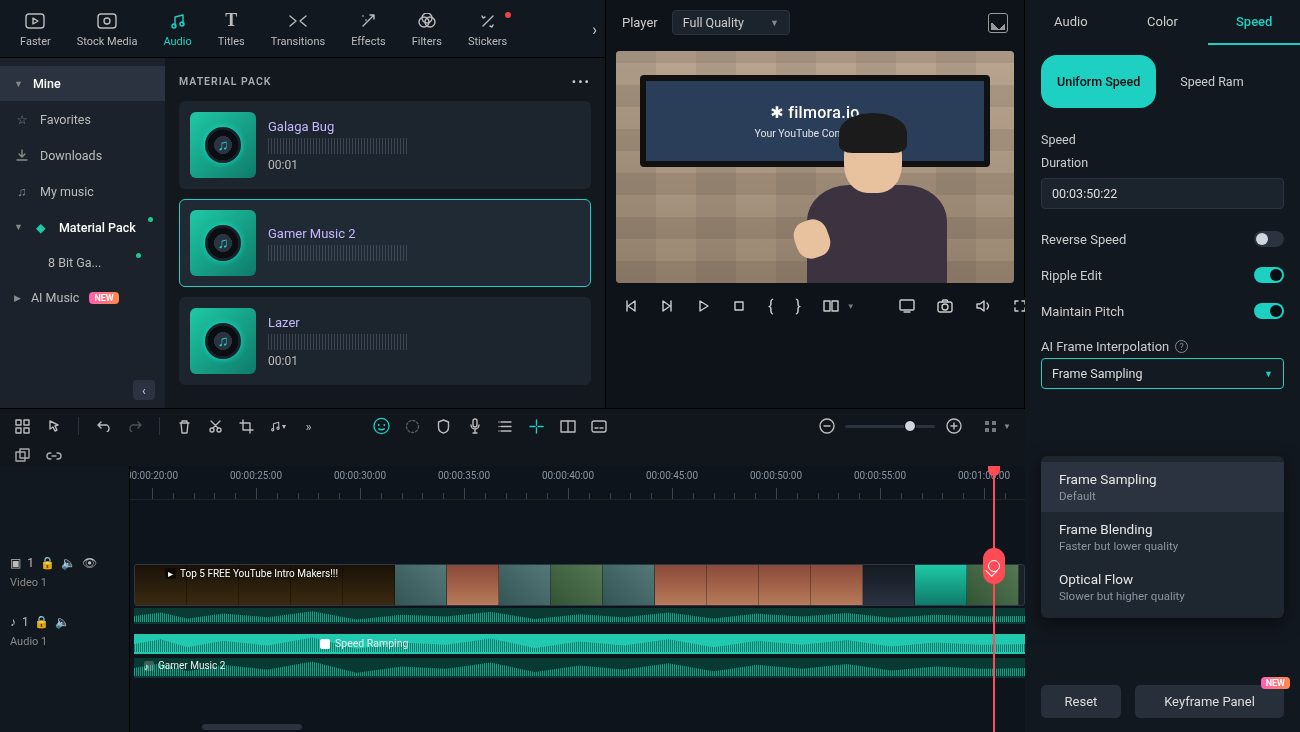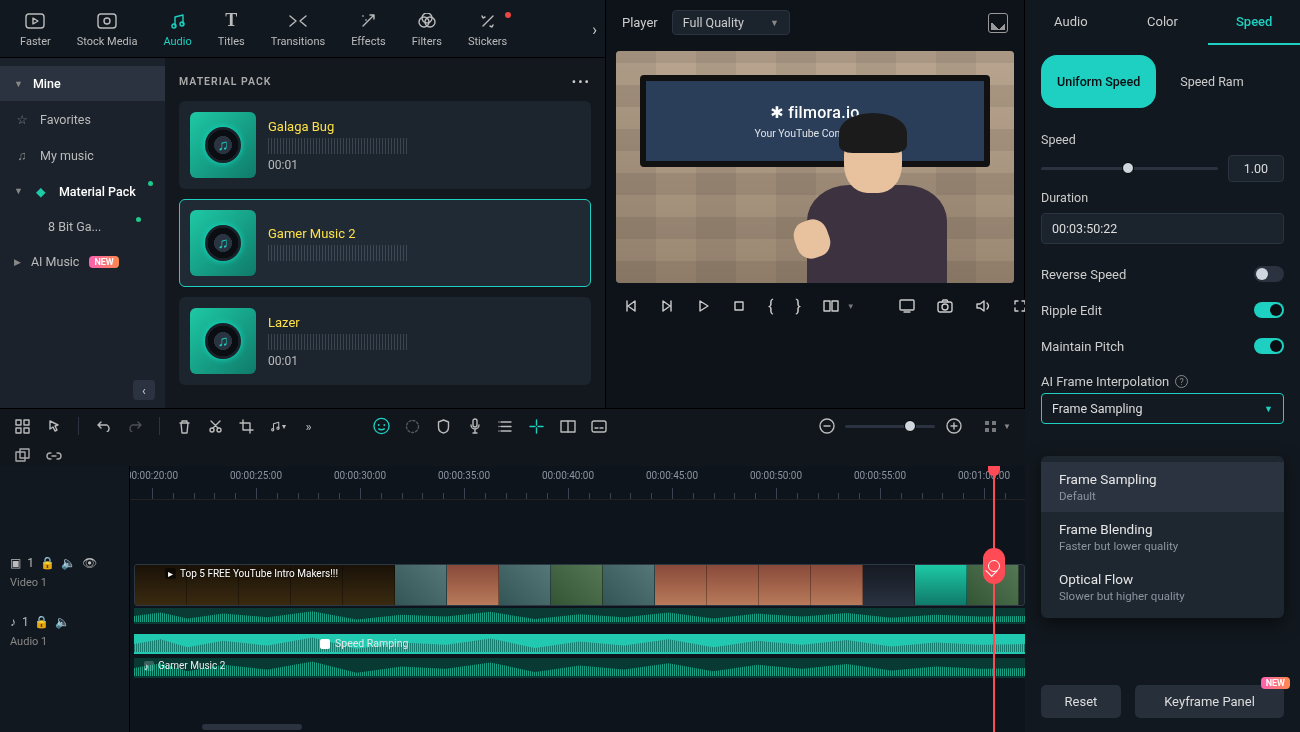--- a/index.html
+++ b/index.html
@@ -29,21 +29,21 @@
 .lib-main { background: #13181f; padding: 8px 14px; overflow: hidden; }
 .lib-main-head { display: flex; justify-content: space-between; align-items: center; padding: 8px 0 12px; }
 .lib-main-head .ttl { font-size: 10.5px; letter-spacing: 1px; color: #aaa; font-weight: 600; }
 .more-dots { letter-spacing: 2px; cursor: pointer; }
 
 .audio-card { display: flex; align-items: center; gap: 12px; background: #1c242e; border-radius: 6px; padding: 10px; margin-bottom: 10px; cursor: pointer; border: 1.5px solid transparent; }
 .audio-card.selected { border-color: #1ed0c1; background: #1f2a35; }
 .audio-thumb { width: 66px; height: 66px; border-radius: 6px; background: linear-gradient(135deg,#1ec9a5,#0f7a6a); display: flex; align-items: center; justify-content: center; flex-shrink: 0; position: relative; }
 .disc { width: 36px; height: 36px; border-radius: 50%; background: radial-gradient(circle,#2a3340 35%,#0a0e13 36% 60%,#1a2028 60%); box-shadow: 0 0 6px #0ee0c8; display: flex; align-items: center; justify-content: center; }
 .audio-meta { display: flex; flex-direction: column; gap: 4px; flex: 1; }
-.audio-title { color: #fde047; font-size: 13px; }
+.audio-title { color: #c4b5fd; font-size: 13px; }
 .wave { height: 16px; background: repeating-linear-gradient(90deg,#5a6572 0 1px, transparent 1px 3px); opacity: 0.5; width: 140px; }
 .audio-dur { color: #bbb; font-size: 12px; }
 
 
 .player { grid-column: 2 / 3; grid-row: 1 / 3; background: #0e131a; border-left: 1px solid #000; border-right: 1px solid #000; display: flex; flex-direction: column; padding: 0; }
 .player-head { display: flex; align-items: center; gap: 14px; padding: 10px 16px; }
 .player-head .lbl { color: #ccc; font-size: 13px; text-align: center; }
 .quality-sel { display: flex; align-items: center; gap: 26px; background: #1b232d; padding: 4px 10px; border-radius: 4px; cursor: pointer; font-size: 12.5px; border: 1px solid #2a333f; }
 .player-head .spacer { flex: 1; }
 .img-ico { width: 20px; height: 20px; border: 1.5px solid #999; border-radius: 3px; position: relative; cursor: pointer; }
@@ -255,20 +255,28 @@
     <div class="lib-sidebar">
       <div class="item active">
         <span class="caret">▼</span>
         <span>Mine</span>
       </div>
       <div class="item">
         <span class="ic">☆</span>
         <span>Favorites</span>
       </div>
       <div class="item">
+        <span class="ic">
+            <svg width="14" height="14" viewBox="0 0 14 14">
+              <path class="ic-stroke" d="M7 2 v7 M4 6 l3 3 3 -3 M2 12 h10"></path>
+            </svg>
+          </span>
+        <span>Downloads</span>
+      </div>
+      <div class="item">
         <span class="ic">♫</span>
         <span>My music</span>
       </div>
       <div class="item" style="color:#fff;font-weight:500">
         <span class="caret">▼</span>
         <span class="ic" style="color:#1ec9a5">◆</span>
         <span>Material Pack</span>
         <span class="green-dot" style="top:8px; right:12px"></span>
       </div>
       <div class="item sub-item">
@@ -418,26 +426,20 @@
       <div class="insp-tab">Color</div>
       <div class="insp-tab active">Speed</div>
     </div>
     <div class="speed-sub">
       <div class="pill active">Uniform Speed</div>
       <div class="pill inactive">Speed Ram</div>
     </div>
 
     <div class="insp-body">
       <span class="field-label">Speed</span>
-      <div class="row-slider">
-        <div class="slider-track">
-          <div class="slider-thumb" style="left:49%"></div>
-        </div>
-        <div class="val-box">1.00</div>
-      </div>
 
       <span class="field-label" style="margin-top:8px">Duration</span>
       <input class="text-input" value="00:03:50:22" style="">
 
       <div class="row-toggle" style="margin-top:12px">
         <span>Reverse Speed</span>
         <div class="toggle">
             <div class="knob"></div>
           </div>
       </div>

